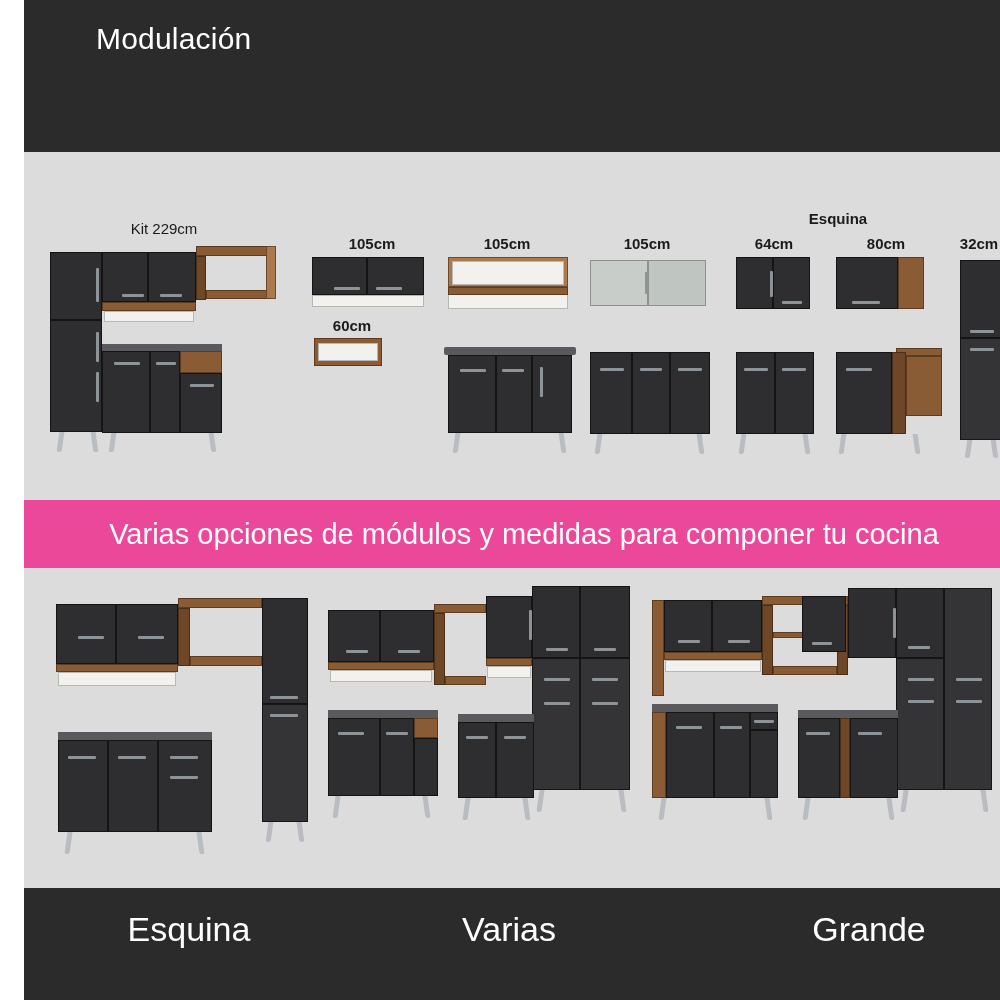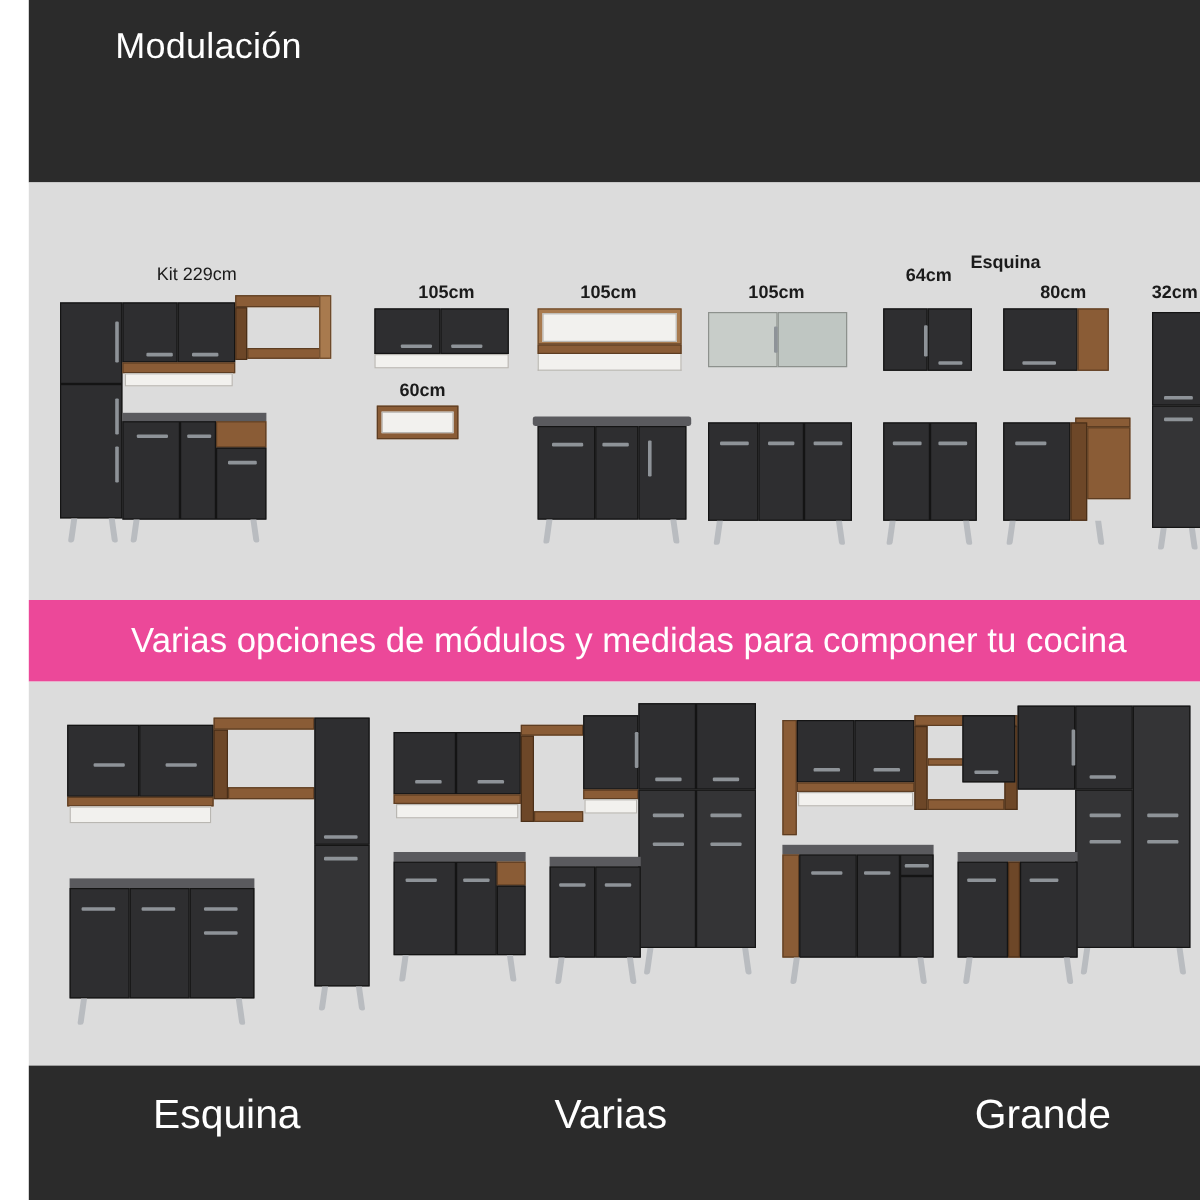--- a/index.html
+++ b/index.html
@@ -91,21 +91,21 @@
     <div class="kicker">Modulación</div>
   </div>
 
   <div class="band-modules">
 
     <div class="lbl reg" style="left:85px; top:68px; width:110px;">Kit 229cm</div>
     <div class="lbl" style="left:303px; top:83px; width:90px;">105cm</div>
     <div class="lbl" style="left:288px; top:165px; width:80px;">60cm</div>
     <div class="lbl" style="left:438px; top:83px; width:90px;">105cm</div>
     <div class="lbl" style="left:578px; top:83px; width:90px;">105cm</div>
-    <div class="lbl" style="left:710px; top:69px; width:80px;">64cm</div>
+    <div class="lbl" style="left:710px; top:83px; width:80px;">64cm</div>
     <div class="lbl" style="left:764px; top:58px; width:100px;">Esquina</div>
     <div class="lbl" style="left:812px; top:83px; width:100px;">80cm</div>
     <div class="lbl" style="left:920px; top:83px; width:70px;">32cm</div>
 
     <div class="piece" style="left:20px; top:100px; width:250px; height:190px;">
 
       <div class="dark" style="position:absolute; left:6px; top:0; width:52px; height:68px;"></div>
       <div class="handle v" style="left:52px; top:16px; height:34px;"></div>
 
       <div class="dark" style="position:absolute; left:58px; top:0; width:46px; height:50px;"></div>

